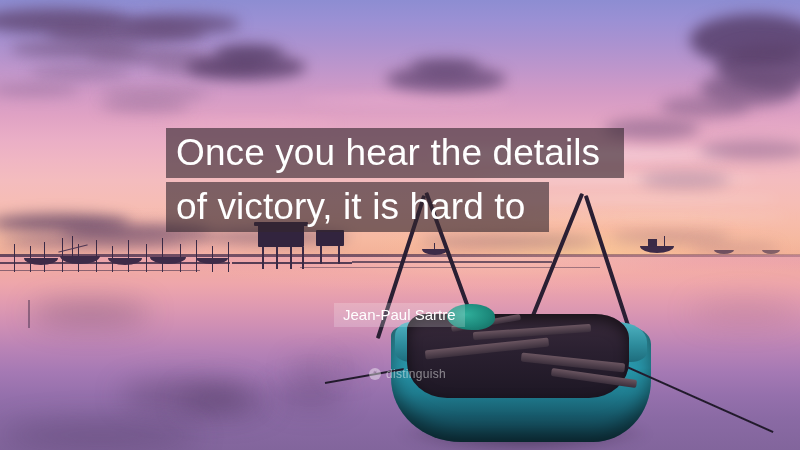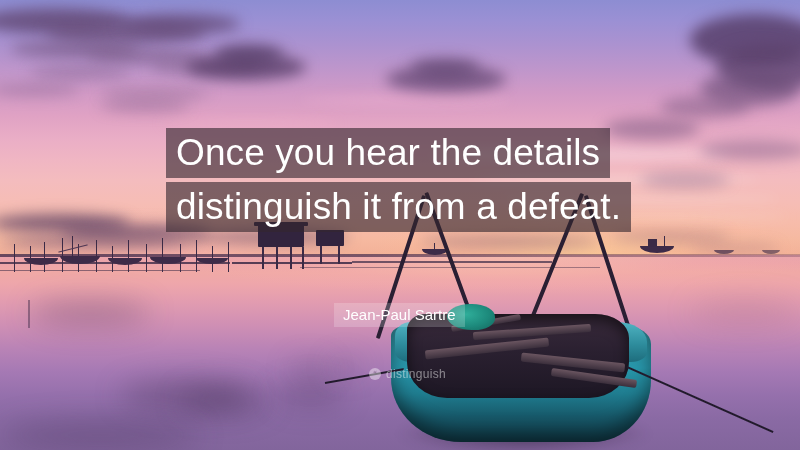--- a/index.html
+++ b/index.html
@@ -150,21 +150,21 @@
   
   #quote { position:absolute; left:166px; top:128px; width:520px; }
   .qline {
     display:block;
     background:rgba(52,38,46,.62);
     color:#ffffff;
     font-size:37px;
     font-weight:400;
     line-height:50px;
     letter-spacing:.1px;
-    padding:0 10px 0 10px;
+    padding:0 24px 0 10px;
     margin-bottom:4px;
     width:-moz-fit-content;
     width:fit-content;
     white-space:nowrap;
   }
 
   #attribution {
     position:absolute; left:334px; top:303px;
     background:rgba(255,255,255,.20);
     color:#ffffff;
@@ -327,21 +327,21 @@
 
       <div class="rope" style="left:272px;top:104px;width:160px;transform:rotate(24deg);"></div>
       <div class="rope" style="left:-30px;top:120px;width:80px;transform:rotate(-10deg);"></div>
     </div>
 
     <div class="sil" style="left:28px;top:300px;width:2px;height:28px;opacity:.45;"></div>
   </div>
 
   <div id="quote">
     <span class="qline">Once you hear the details</span>
-    <span class="qline">distinguish it from a defeat.</span>
+    <span class="qline">of victory, it is hard to</span>
   </div>
 
   <div id="attribution">Jean-Paul Sartre</div>
 
   <div id="watermark">
     <span id="wm-mark">“</span>
     <span id="wm-text">distinguish</span>
   </div>
 
 </div>

